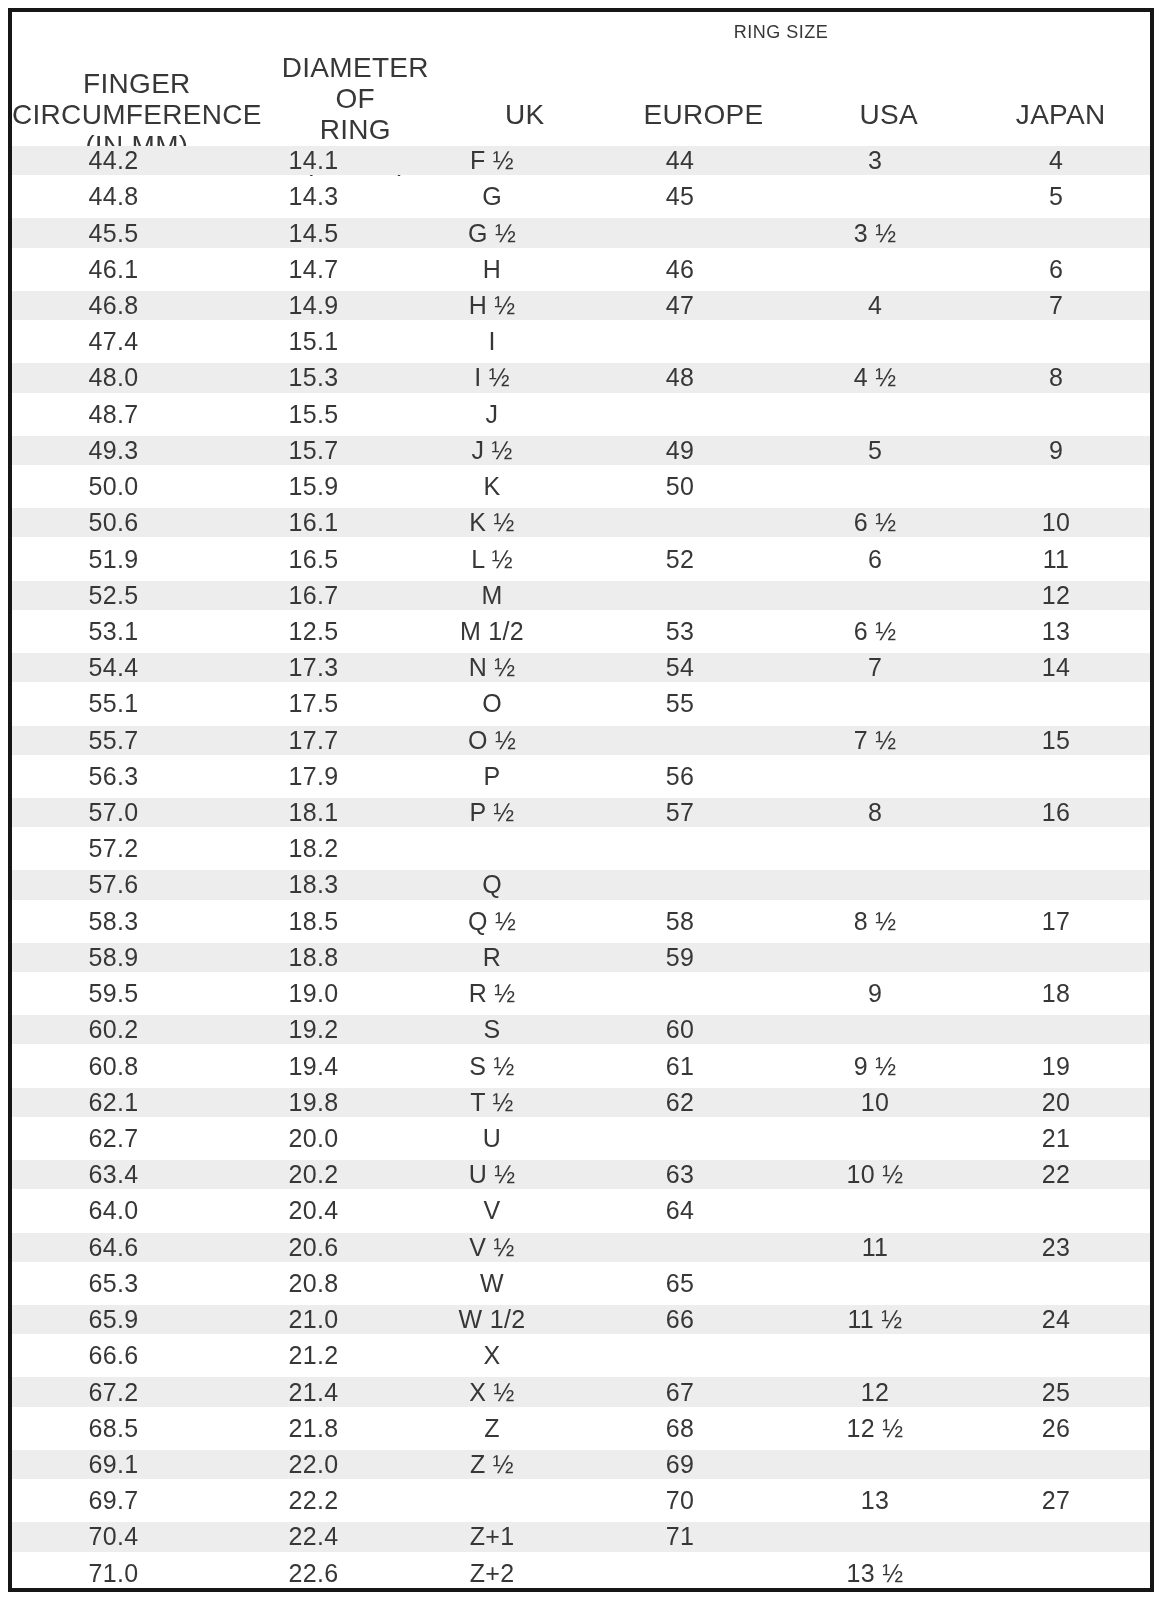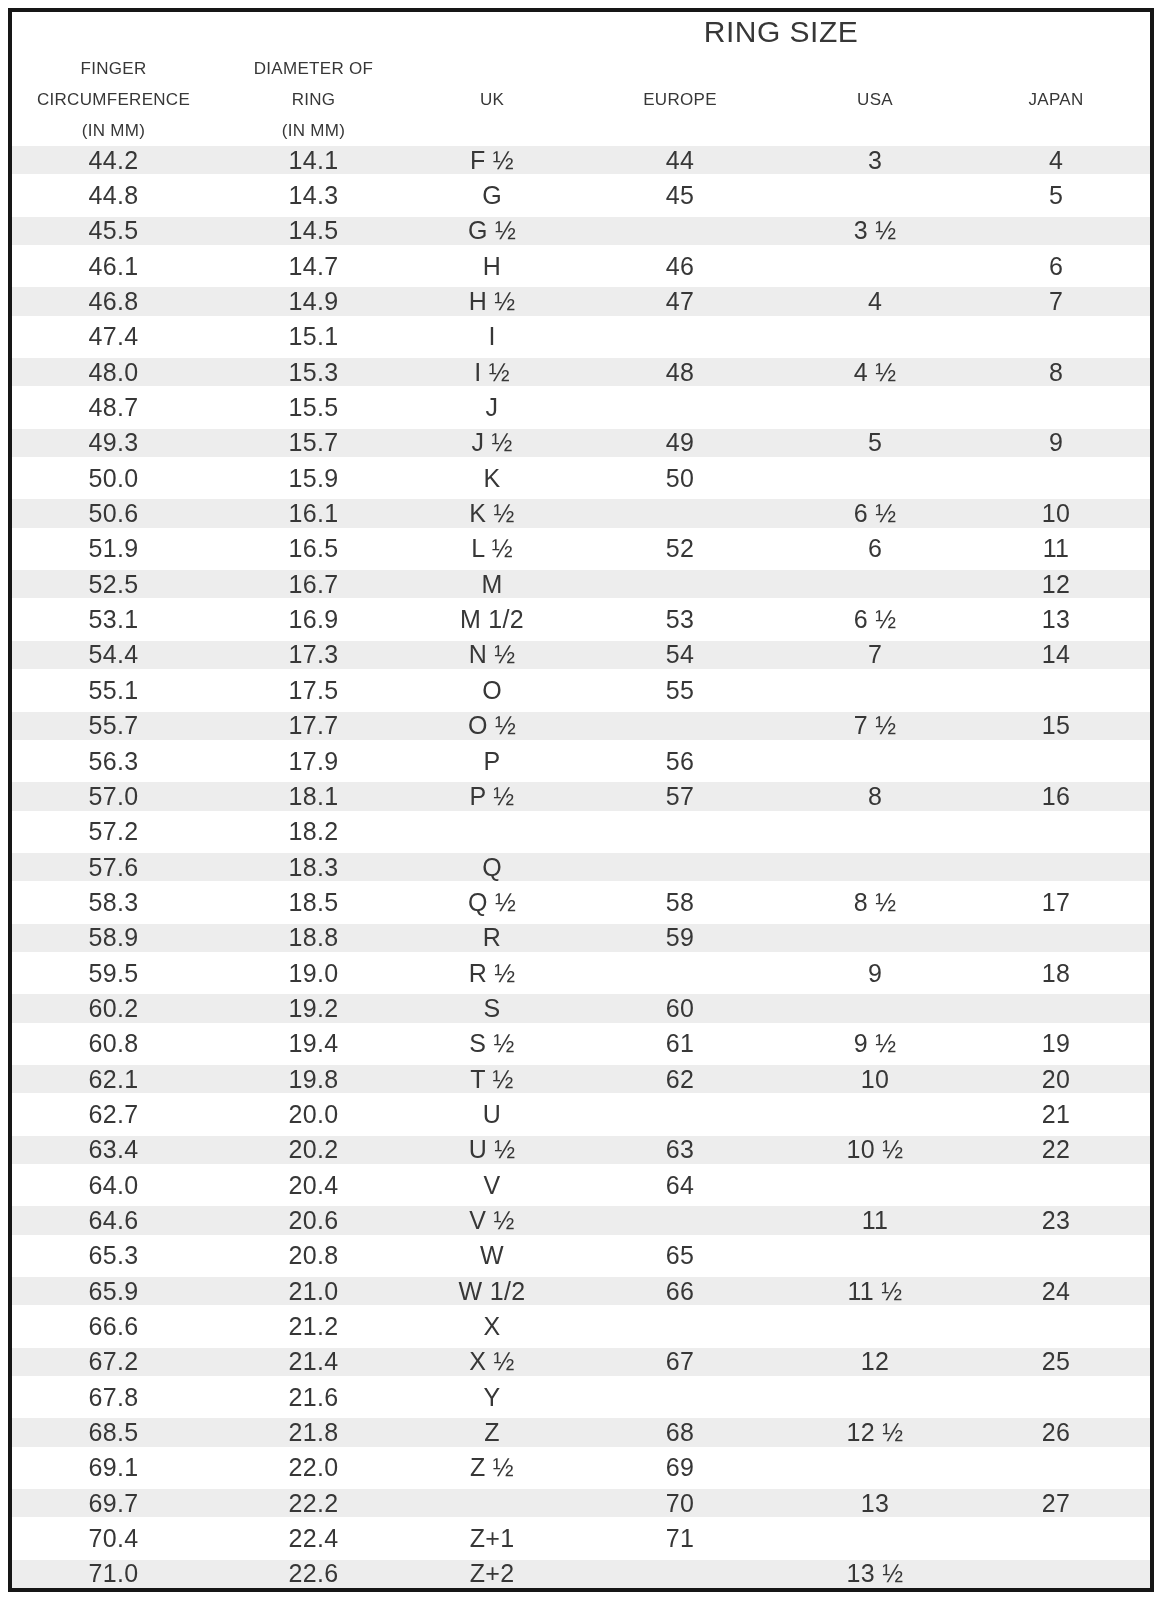--- a/index.html
+++ b/index.html
@@ -27,32 +27,32 @@
   }
   .ring-size-row {
     height: 40px;
     display: grid;
     grid-template-columns: var(--cols);
     align-items: center;
   }
   .ring-size-label {
     grid-column: 3 / 7;
     text-align: center;
-    font-size: 30px;
+    font-size: 18px;
     letter-spacing: 0.5px;
   }
   .columns-row {
     height: 94px;
     display: grid;
     grid-template-columns: var(--cols);
     align-items: center;
   }
   .col-header {
     text-align: center;
-    font-size: 17px;
+    font-size: 28px;
     line-height: 31px;
     letter-spacing: 0.3px;
   }
   .col-header span { display: block; }
   .rows {
     flex: 1;
     display: flex;
     flex-direction: column;
     gap: 7px;
   }
@@ -209,21 +209,21 @@
         <div class="data-row">
     <div class="cell">52.5</div>
     <div class="cell">16.7</div>
     <div class="cell">M</div>
     <div class="cell"></div>
     <div class="cell"></div>
     <div class="cell">12</div>
   </div>
         <div class="data-row">
     <div class="cell">53.1</div>
-    <div class="cell">16.9</div>
+    <div class="cell">12.5</div>
     <div class="cell">M 1/2</div>
     <div class="cell">53</div>
     <div class="cell">6 ½</div>
     <div class="cell">13</div>
   </div>
         <div class="data-row">
     <div class="cell">54.4</div>
     <div class="cell">17.3</div>
     <div class="cell">N ½</div>
     <div class="cell">54</div>
@@ -384,28 +384,20 @@
   </div>
         <div class="data-row">
     <div class="cell">67.2</div>
     <div class="cell">21.4</div>
     <div class="cell">X ½</div>
     <div class="cell">67</div>
     <div class="cell">12</div>
     <div class="cell">25</div>
   </div>
         <div class="data-row">
-    <div class="cell">67.8</div>
-    <div class="cell">21.6</div>
-    <div class="cell">Y</div>
-    <div class="cell"></div>
-    <div class="cell"></div>
-    <div class="cell"></div>
-  </div>
-        <div class="data-row">
     <div class="cell">68.5</div>
     <div class="cell">21.8</div>
     <div class="cell">Z</div>
     <div class="cell">68</div>
     <div class="cell">12 ½</div>
     <div class="cell">26</div>
   </div>
         <div class="data-row">
     <div class="cell">69.1</div>
     <div class="cell">22.0</div>

